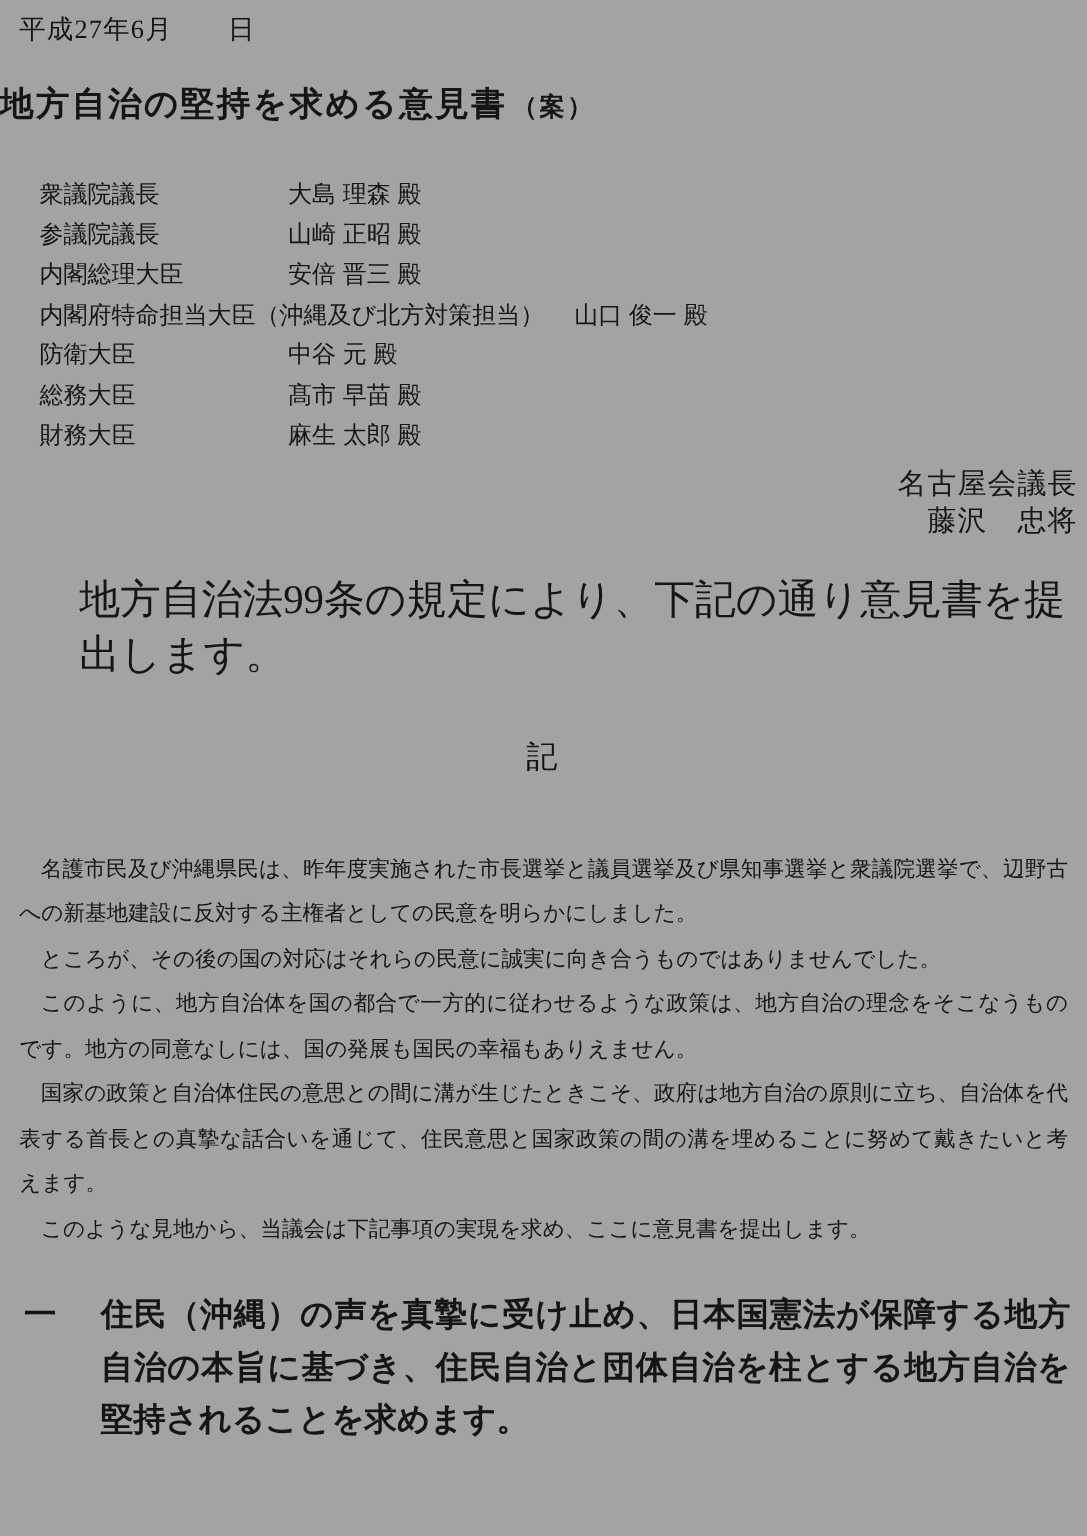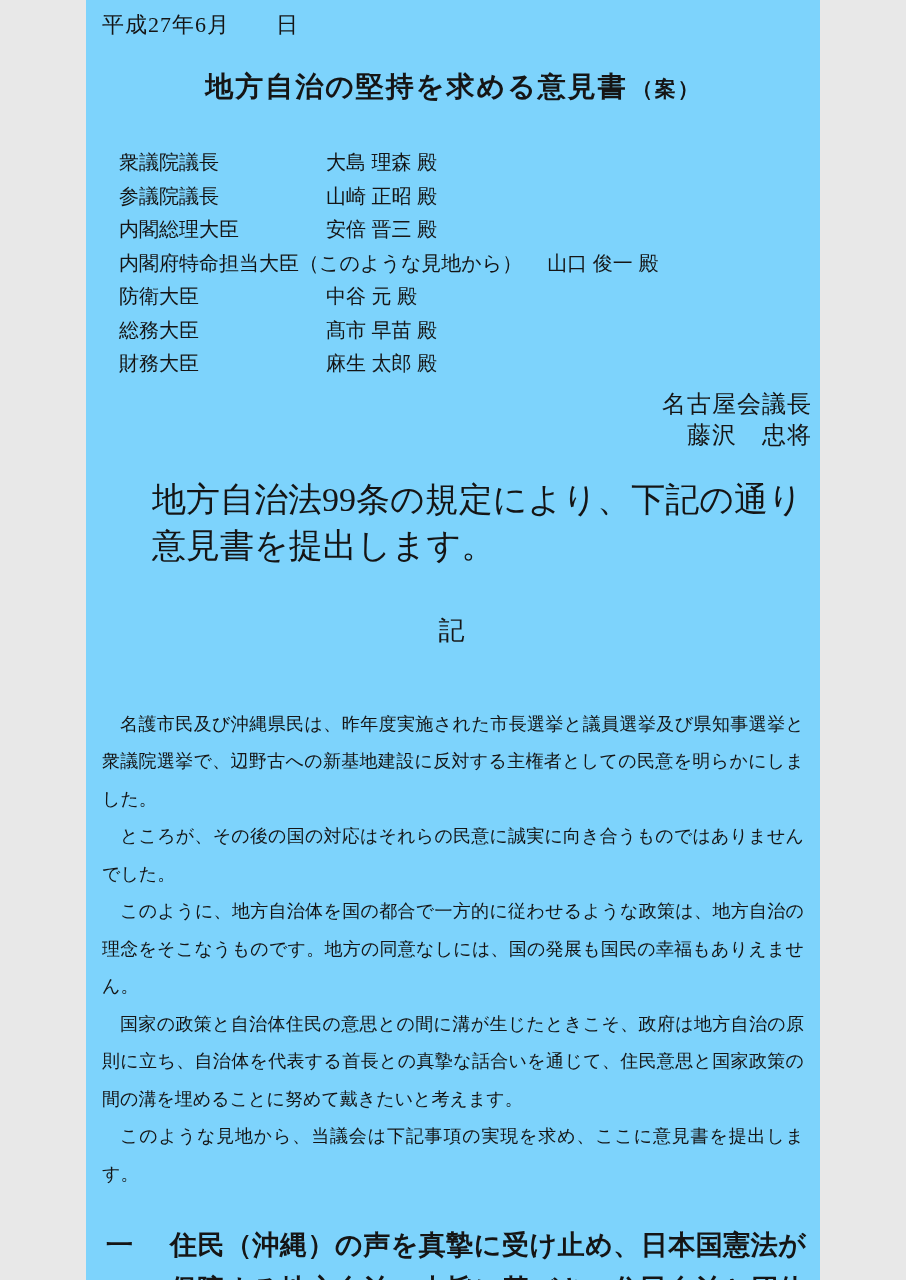--- a/index.html
+++ b/index.html
@@ -2,36 +2,36 @@
 <html lang="ja"><head>
 <meta charset="utf-8">
 <style>
   html, body {
     margin: 0;
     padding: 0;
     background: #e8e8e8;
   }
   .page {
     position: relative;
-    width: 734px;
+    width: 906px;
     height: 1280px;
     margin: 0 auto;
-    background: #7dd3fc;
+    background: #a3a3a3;
     color: #151515;
     overflow: hidden;
     font-family: "Liberation Serif", "DejaVu Serif", serif;
   }
   .date-line {
     padding: 10px 0 0 16px;
     font-size: 22px;
     letter-spacing: 1px;
   }
   .doc-title {
     margin-top: 28px;
-    text-align: center;
+    text-align: left;
     font-size: 28px;
     font-weight: 600;
     letter-spacing: 2px;
     white-space: nowrap;
   }
   .doc-title .suffix {
     font-size: 21px;
     font-weight: 600;
     margin-left: 4px;
   }
@@ -110,21 +110,21 @@
     <div class="addr-row">
       <span class="addr-role">衆議院議長</span><span class="addr-name">大島 理森 殿</span>
     </div>
     <div class="addr-row">
       <span class="addr-role">参議院議長</span><span class="addr-name">山崎 正昭 殿</span>
     </div>
     <div class="addr-row">
       <span class="addr-role">内閣総理大臣</span><span class="addr-name">安倍 晋三 殿</span>
     </div>
     <div class="addr-row">
-      <span class="addr-role">内閣府特命担当大臣（このような見地から）</span><span class="addr-name">山口 俊一 殿</span>
+      <span class="addr-role">内閣府特命担当大臣（沖縄及び北方対策担当）</span><span class="addr-name">山口 俊一 殿</span>
     </div>
     <div class="addr-row">
       <span class="addr-role">防衛大臣</span><span class="addr-name">中谷 元 殿</span>
     </div>
     <div class="addr-row">
       <span class="addr-role">総務大臣</span><span class="addr-name">髙市 早苗 殿</span>
     </div>
     <div class="addr-row">
       <span class="addr-role">財務大臣</span><span class="addr-name">麻生 太郎 殿</span>
     </div>

